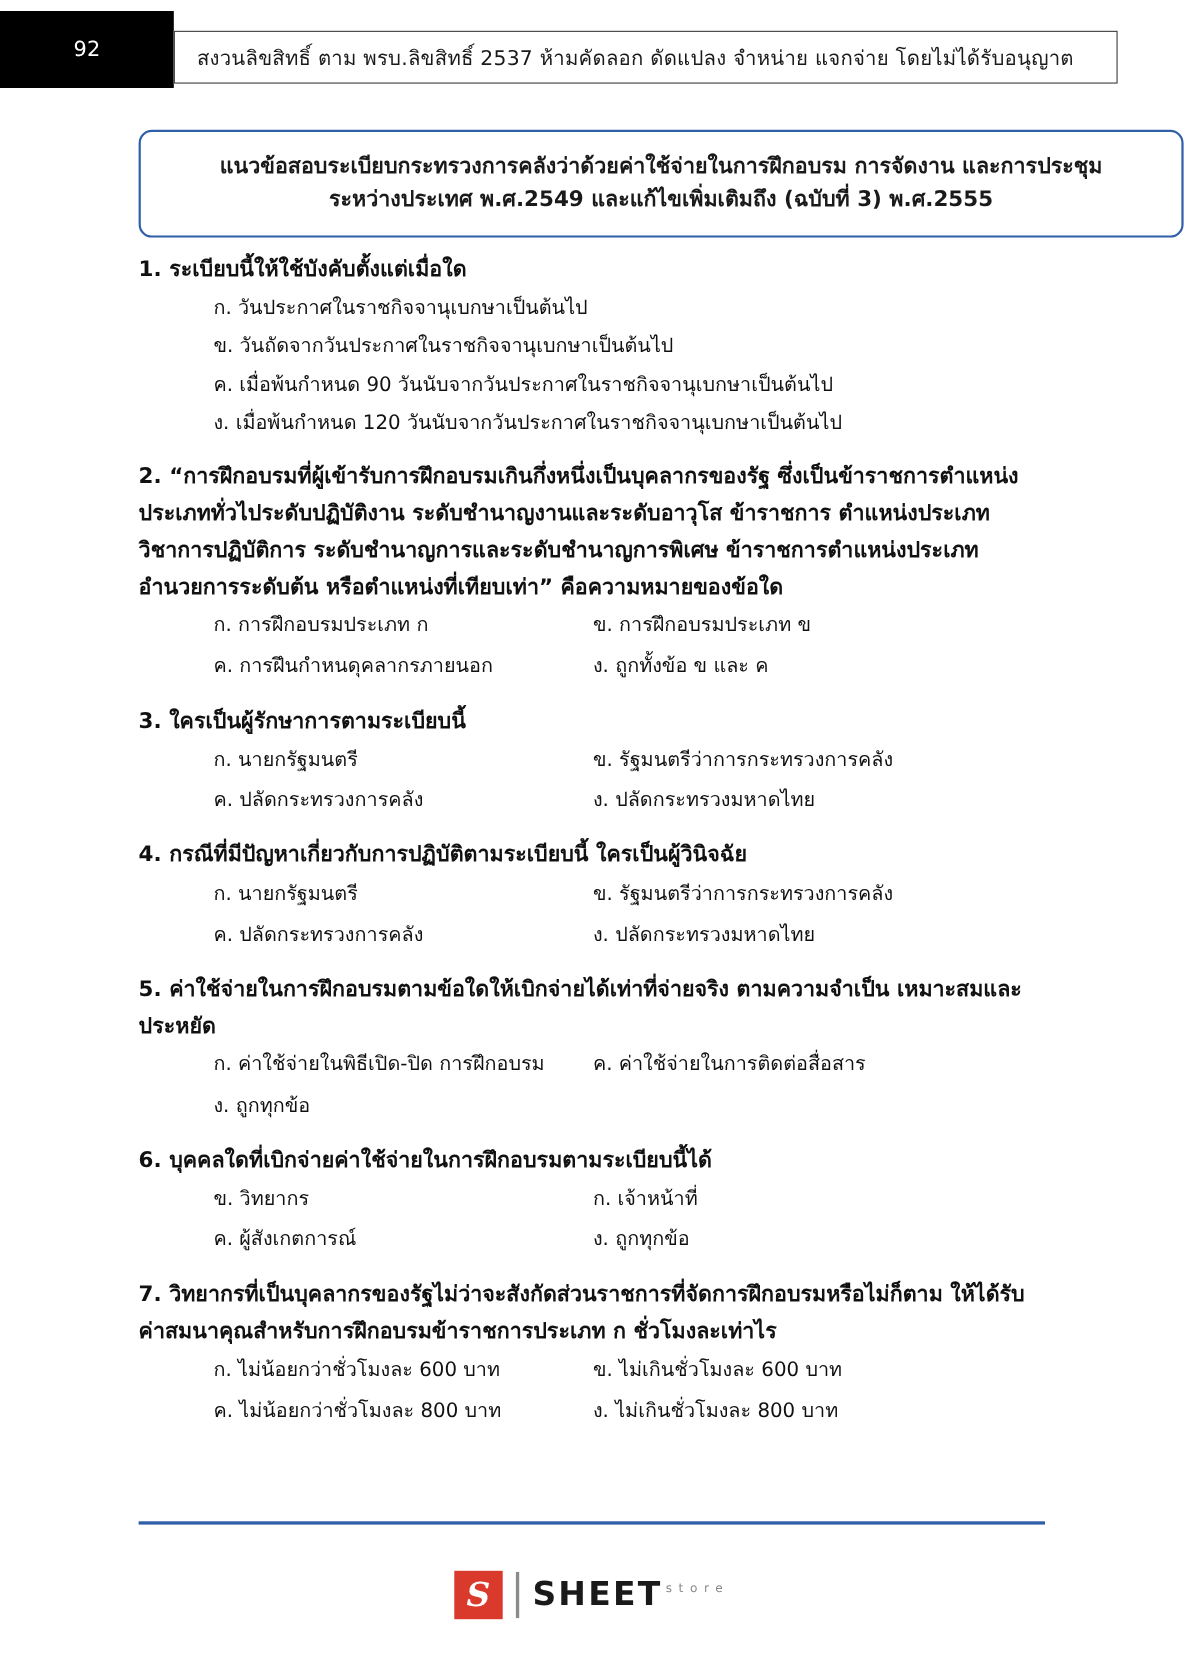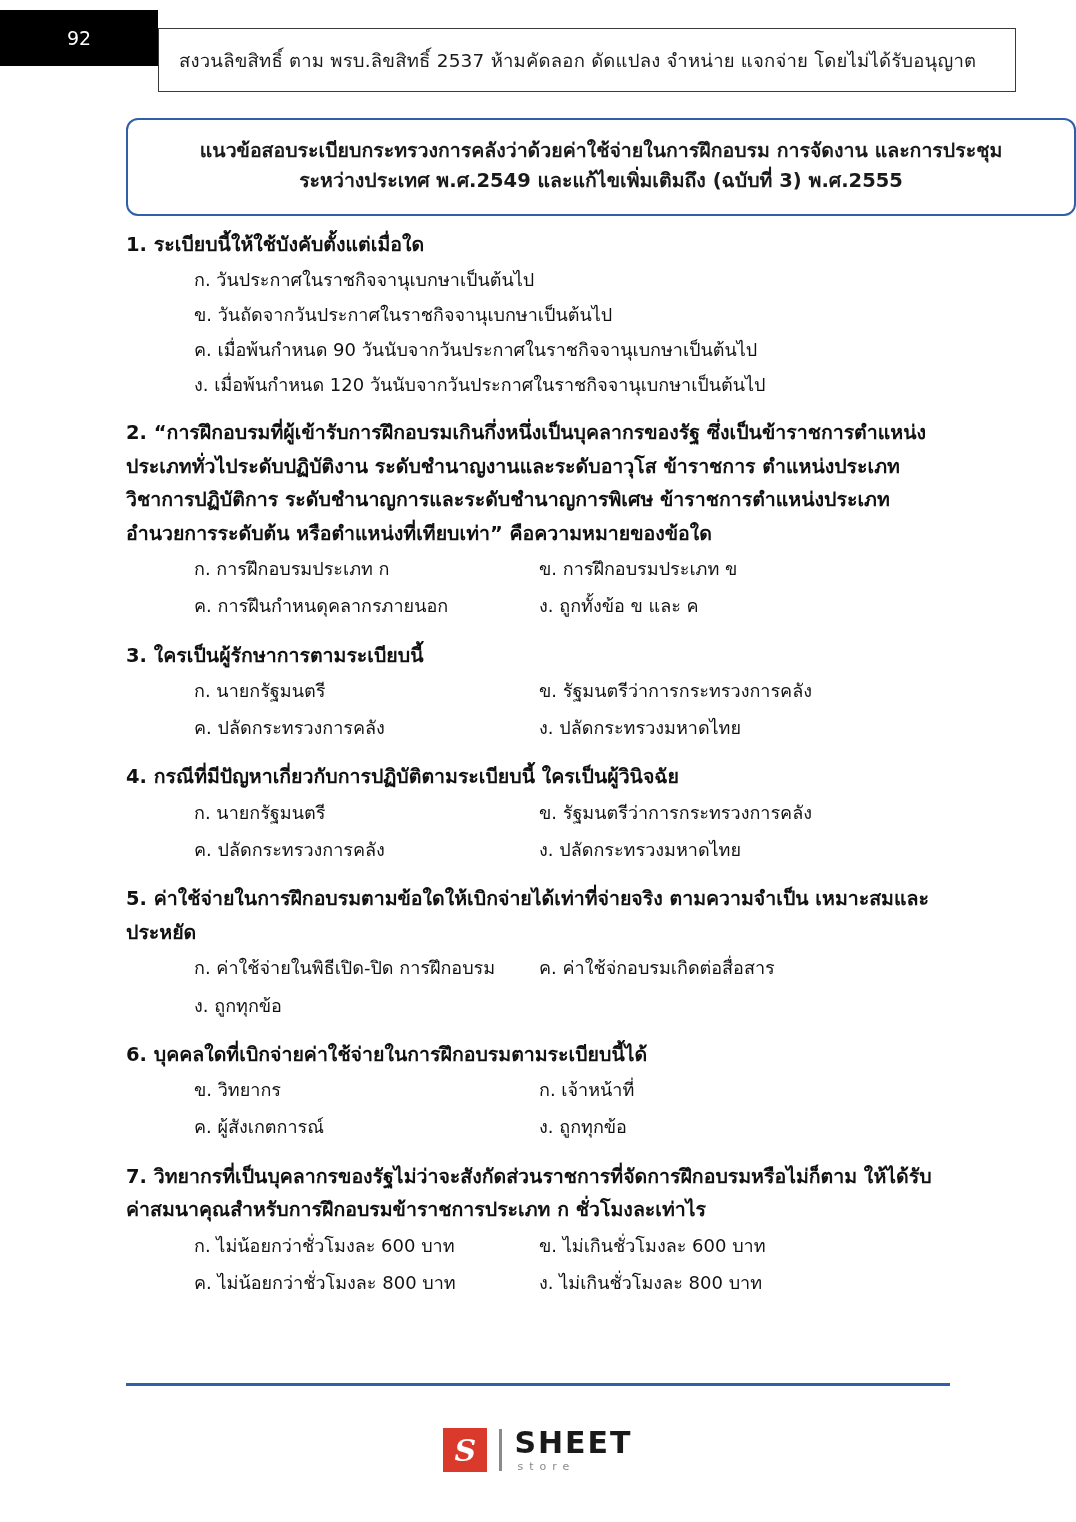--- a/index.html
+++ b/index.html
@@ -19,34 +19,34 @@
   
   .header {
     position: relative;
     height: 90px;
   }
   .page-tab {
     position: absolute;
     left: 0;
     top: 10px;
     width: 158px;
-    height: 56px;
+    height: 70px;
     background: #000000;
     color: #ffffff;
     display: flex;
     align-items: center;
     justify-content: center;
     font-size: 19px;
   }
   .header-box {
     position: absolute;
     left: 158px;
     top: 28px;
     right: 60px;
-    height: 64px;
+    height: 48px;
     border: 1px solid #3a3a3a;
     background: #ffffff;
     display: flex;
     align-items: center;
     padding-left: 20px;
     box-sizing: border-box;
   }
   .header-text {
     font-size: 18.5px;
     color: #1a1a1a;
@@ -141,21 +141,21 @@
     font-weight: bold;
     font-family: "DejaVu Serif", serif;
   }
   .logo-divider {
     width: 3px;
     height: 42px;
     background: #8a8a8a;
   }
   .logo-text {
     display: flex;
-    flex-direction: column;
+    flex-direction: row;
     line-height: 1;
   }
   .logo-title {
     font-size: 30px;
     font-weight: bold;
     letter-spacing: 2px;
     color: #1a1a1a;
   }
   .logo-sub {
     font-size: 11px;
@@ -212,21 +212,21 @@
   <div class="choices-grid">
     <div class="choice">ก. นายกรัฐมนตรี</div>
     <div class="choice">ข. รัฐมนตรีว่าการกระทรวงการคลัง</div>
     <div class="choice">ค. ปลัดกระทรวงการคลัง</div>
     <div class="choice">ง. ปลัดกระทรวงมหาดไทย</div>
   </div>
 
   <div class="question">5. ค่าใช้จ่ายในการฝึกอบรมตามข้อใดให้เบิกจ่ายได้เท่าที่จ่ายจริง ตามความจำเป็น เหมาะสมและประหยัด</div>
   <div class="choices-grid">
     <div class="choice">ก. ค่าใช้จ่ายในพิธีเปิด-ปิด การฝึกอบรม</div>
-    <div class="choice">ค. ค่าใช้จ่กอบรมเกิดต่อสื่อสาร</div>
+    <div class="choice">ค. ค่าใช้จ่ายในการติดต่อสื่อสาร</div>
     <div class="choice">ง. ถูกทุกข้อ</div>
   </div>
 
   <div class="question">6. บุคคลใดที่เบิกจ่ายค่าใช้จ่ายในการฝึกอบรมตามระเบียบนี้ได้</div>
   <div class="choices-grid">
     <div class="choice">ข. วิทยากร</div>
     <div class="choice">ก. เจ้าหน้าที่</div>
     <div class="choice">ค. ผู้สังเกตการณ์</div>
     <div class="choice">ง. ถูกทุกข้อ</div>
   </div>

